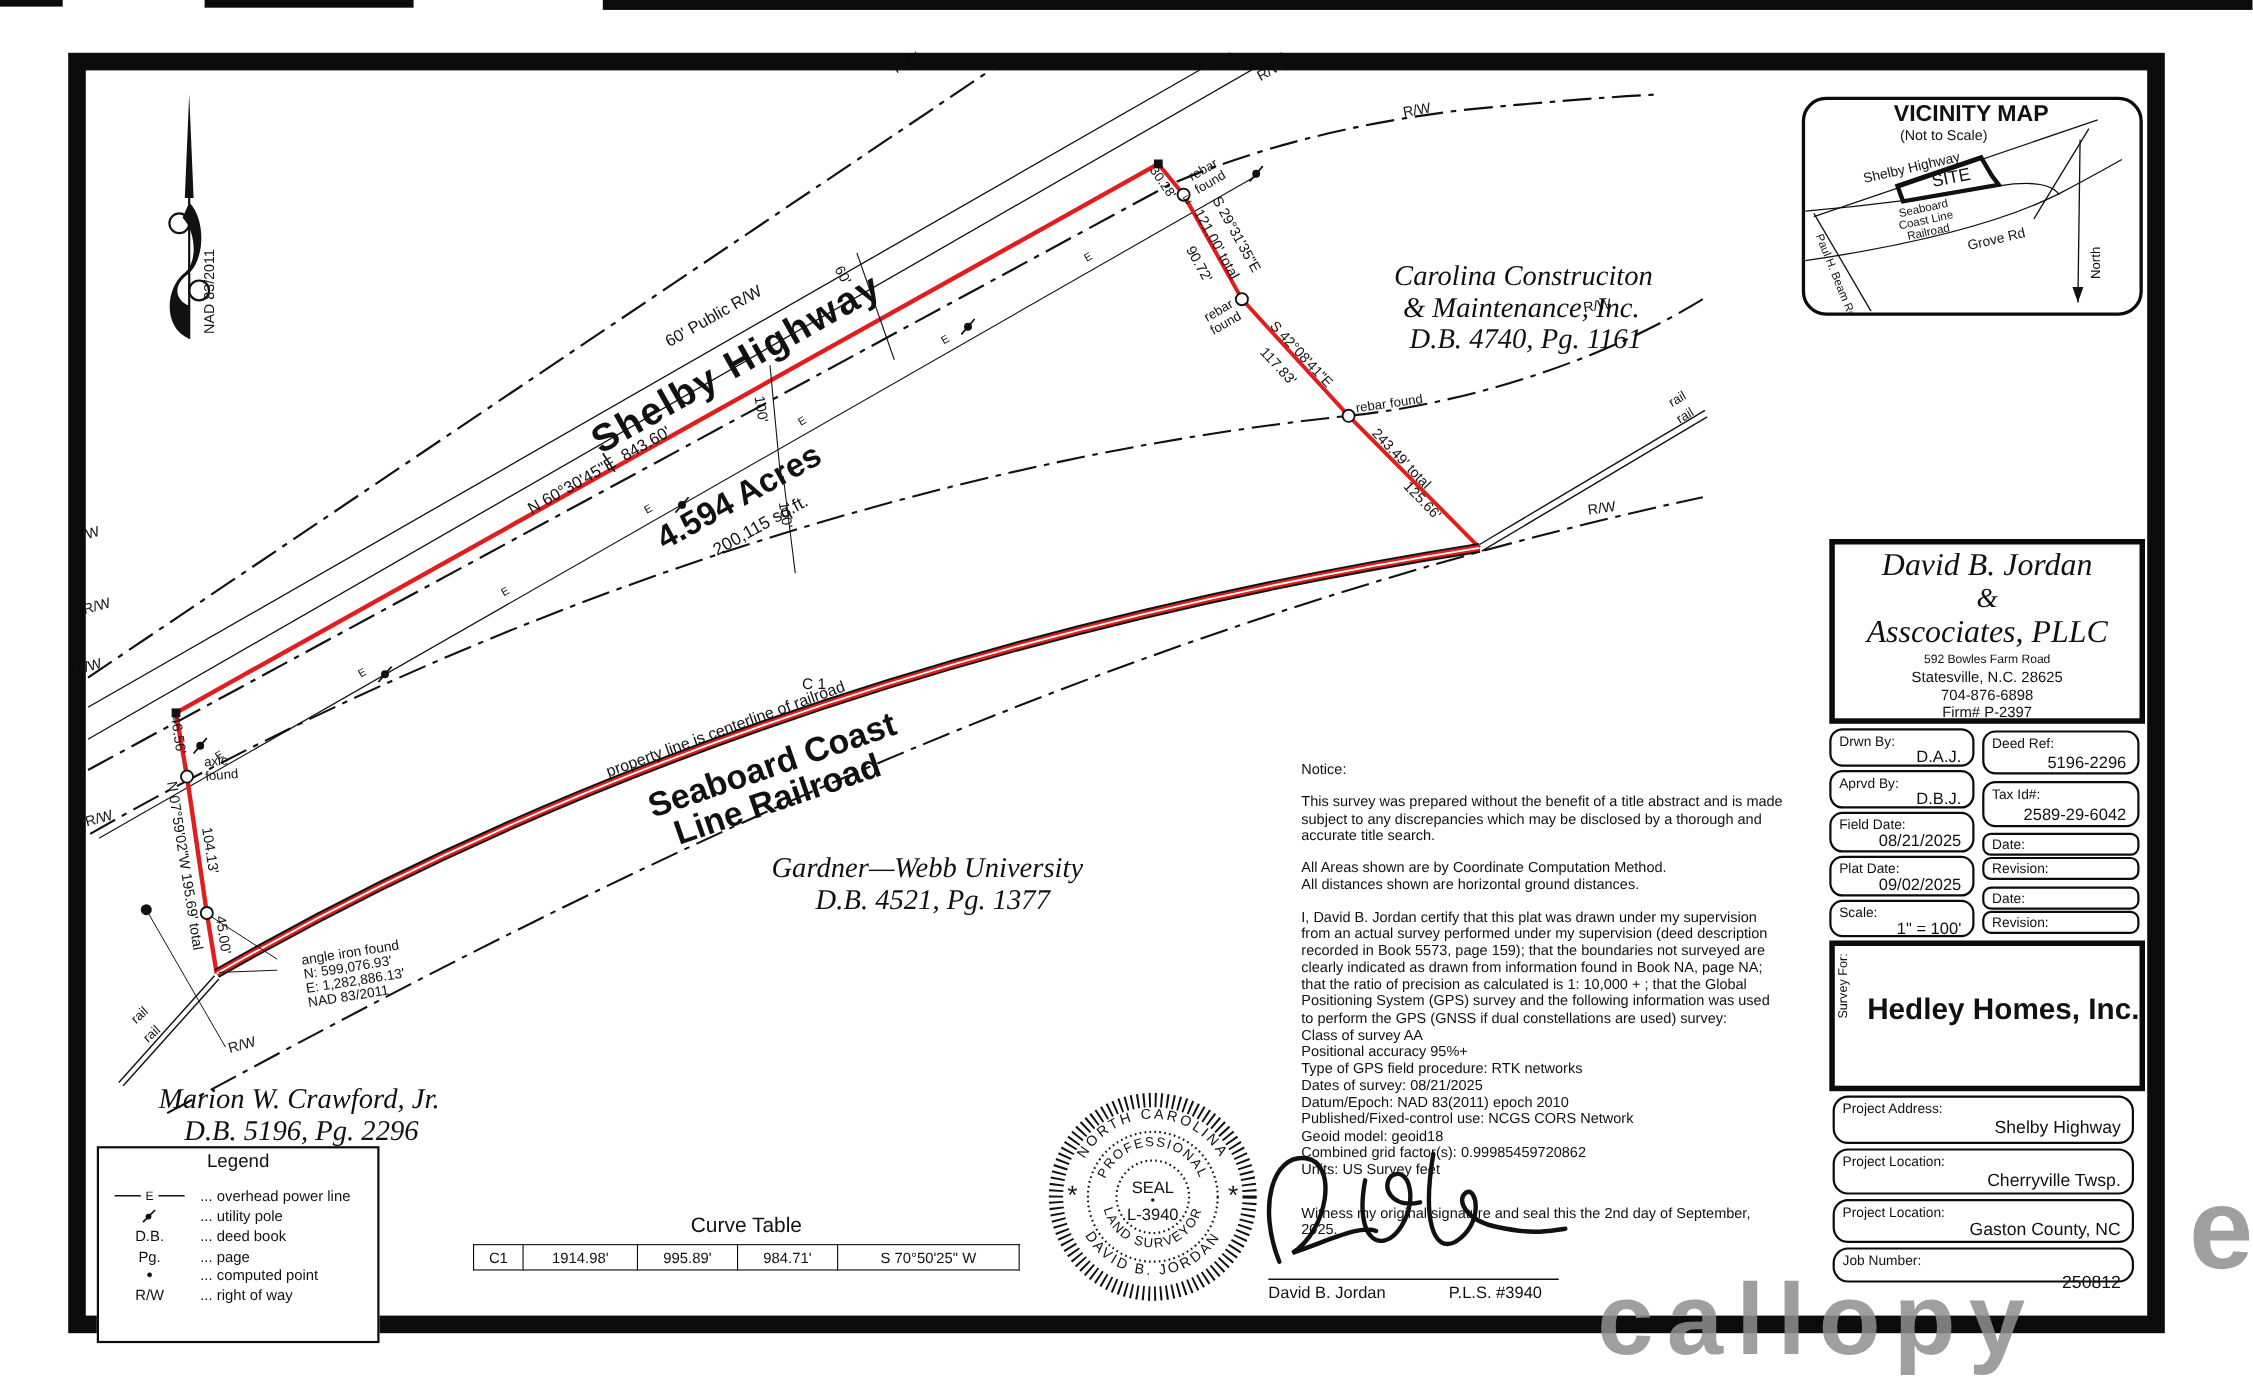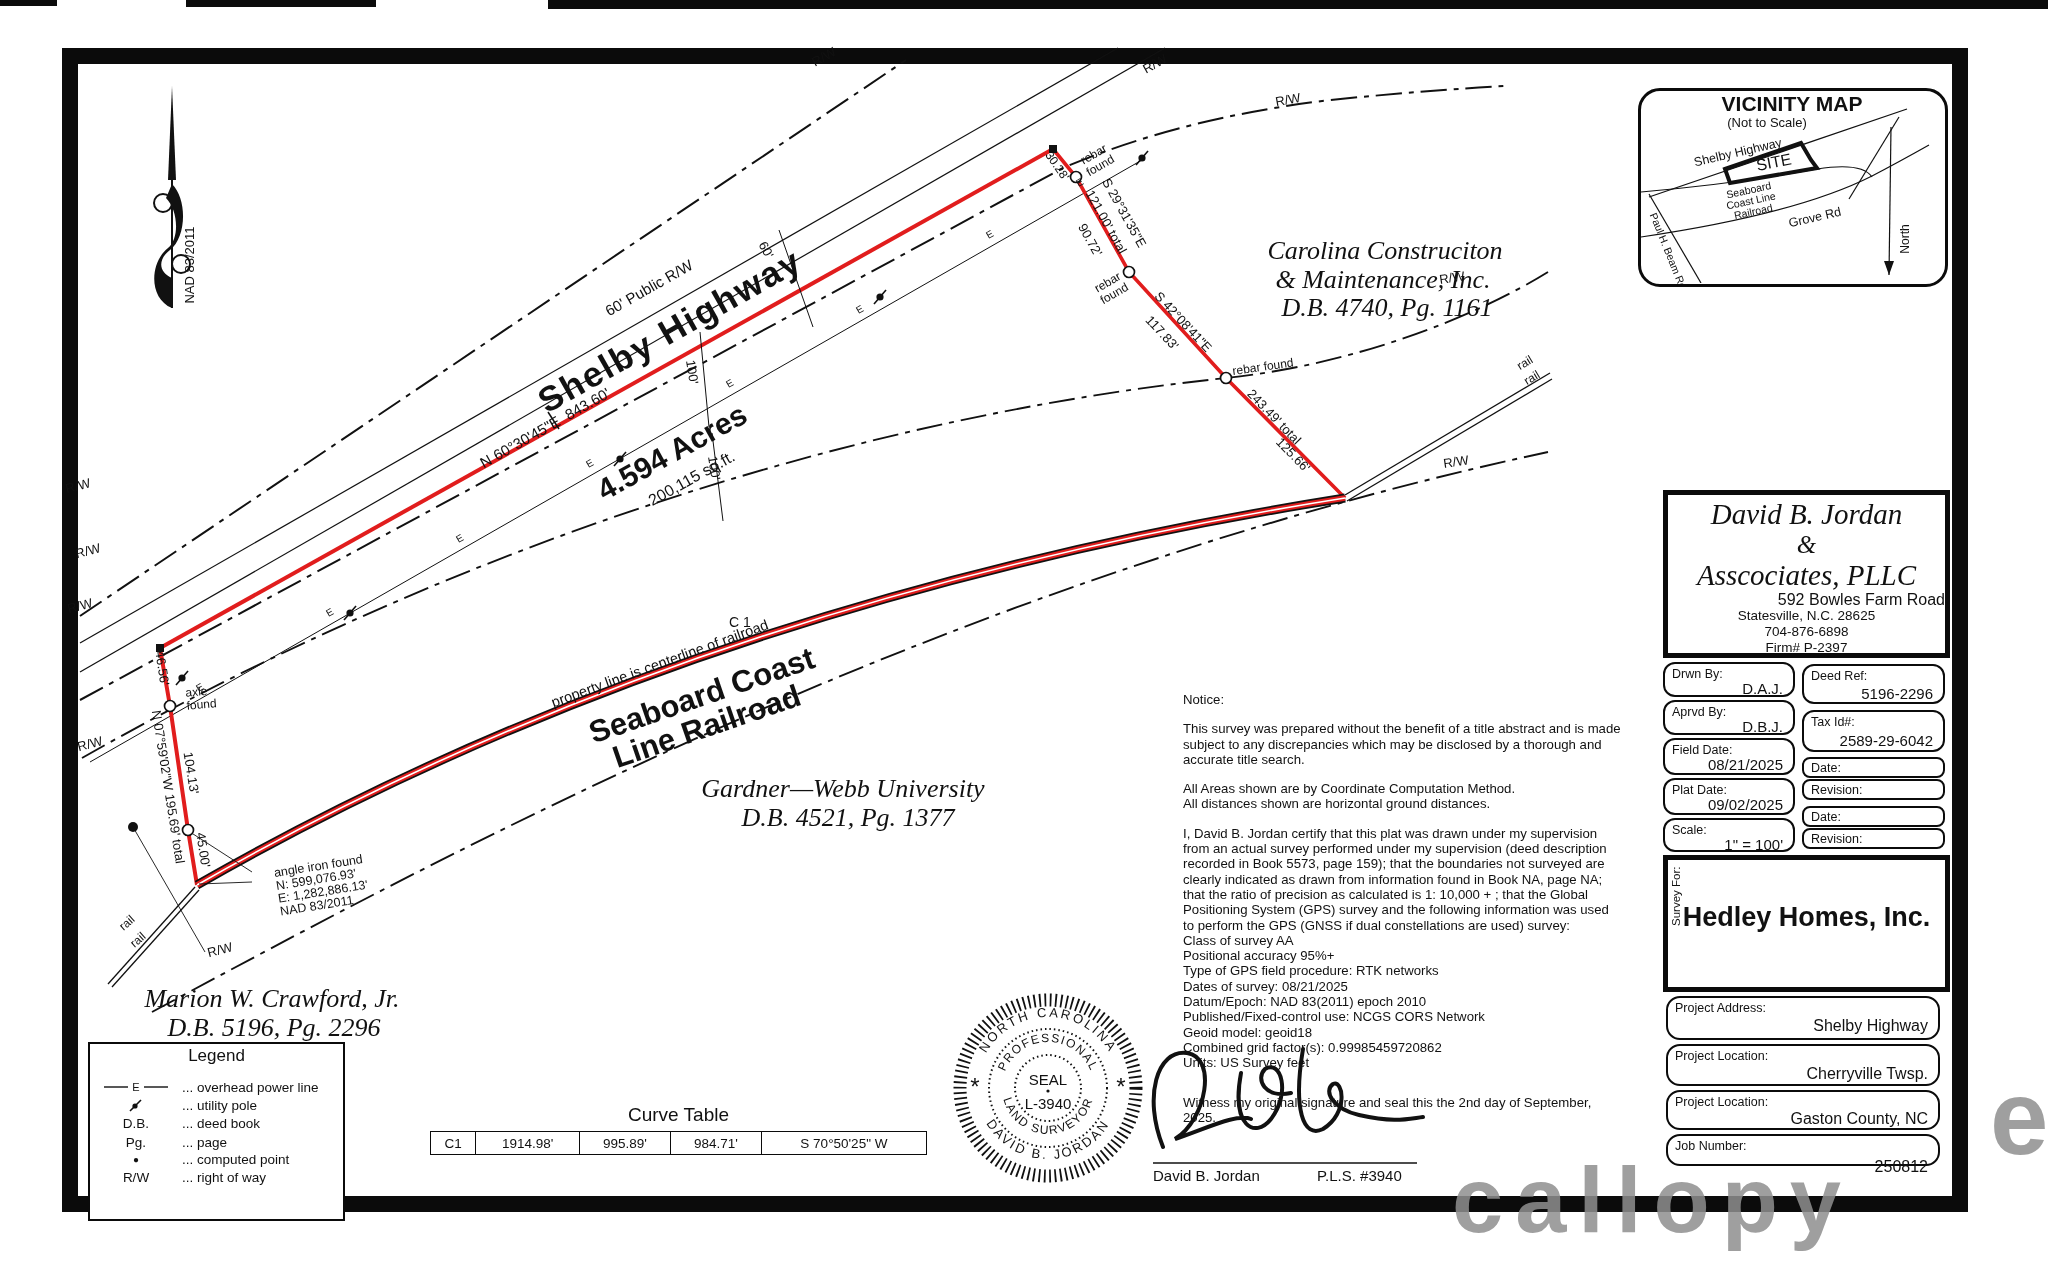--- a/index.html
+++ b/index.html
@@ -336,21 +336,21 @@
 Railroad</div>
     <div class="lbl" style="left:174px;top:127px;--r:-13deg;font-size:12.5px">Grove Rd</div>
     <div class="lbl" style="left:27px;top:160px;--r:68deg;font-size:10.5px">Paul H. Beam Rd</div>
     <div class="lbl" style="left:264px;top:148px;--r:-90deg;font-size:12px">North</div>
   </div>
 
   <div class="box" style="left:1663px;top:490px;width:287px;height:168px;border-width:5px">
     <div class="ital" style="text-align:center;font-size:29px;line-height:34px;margin-top:2px">David B. Jordan</div>
     <div class="ital" style="text-align:center;font-size:25px;line-height:28px">&amp;</div>
     <div class="ital" style="text-align:center;font-size:29px;line-height:33px">Asscociates, PLLC</div>
-    <div style="text-align:right;font-size:16px;line-height:16px">592 Bowles Farm Road</div>
+    <div style="text-align:center;font-size:11px;line-height:16px">592 Bowles Farm Road</div>
     <div style="text-align:center;font-size:13.5px;line-height:16px">Statesville, N.C. 28625</div>
     <div style="text-align:center;font-size:13.5px;line-height:16px">704-876-6898</div>
     <div style="text-align:center;font-size:13.5px;line-height:16px">Firm# P-2397</div>
   </div>
 
   <div class="rbox" style="left:1663px;top:662px;width:132px;height:35px">
     <div class="flab">Drwn By:</div>
     <div class="fval">D.A.J.</div>
   </div>
   <div class="rbox" style="left:1663px;top:700px;width:132px;height:35px">
@@ -386,21 +386,21 @@
   </div>
   <div class="rbox" style="left:1802px;top:806px;width:143px;height:21px;border-radius:8px">
     <div class="flab" style="top:2px">Date:</div>
   </div>
   <div class="rbox" style="left:1802px;top:828px;width:143px;height:21px;border-radius:8px">
     <div class="flab" style="top:2px">Revision:</div>
   </div>
 
   <div class="box" style="left:1663px;top:855px;width:287px;height:137px;border-width:5px">
     <div class="abs" style="left:2px;top:66px;transform:rotate(-90deg);transform-origin:left top;font-size:11.5px">Survey For:</div>
-    <div style="text-align:center;margin-top:42px;font-size:27px;font-weight:bold">Hedley Homes, Inc.</div>
+    <div style="text-align:right;margin-top:42px;font-size:27px;font-weight:bold">Hedley Homes, Inc.</div>
   </div>
 
   <div class="rbox" style="left:1666px;top:996px;width:274px;height:44px;border-radius:14px">
     <div class="flab">Project Address:</div>
     <div class="fval" style="top:19px;font-size:16px">Shelby Highway</div>
   </div>
   <div class="rbox" style="left:1666px;top:1044px;width:274px;height:42px;border-radius:14px">
     <div class="flab">Project Location:</div>
     <div class="fval" style="top:19px;font-size:16px">Cherryville Twsp.</div>
   </div>

